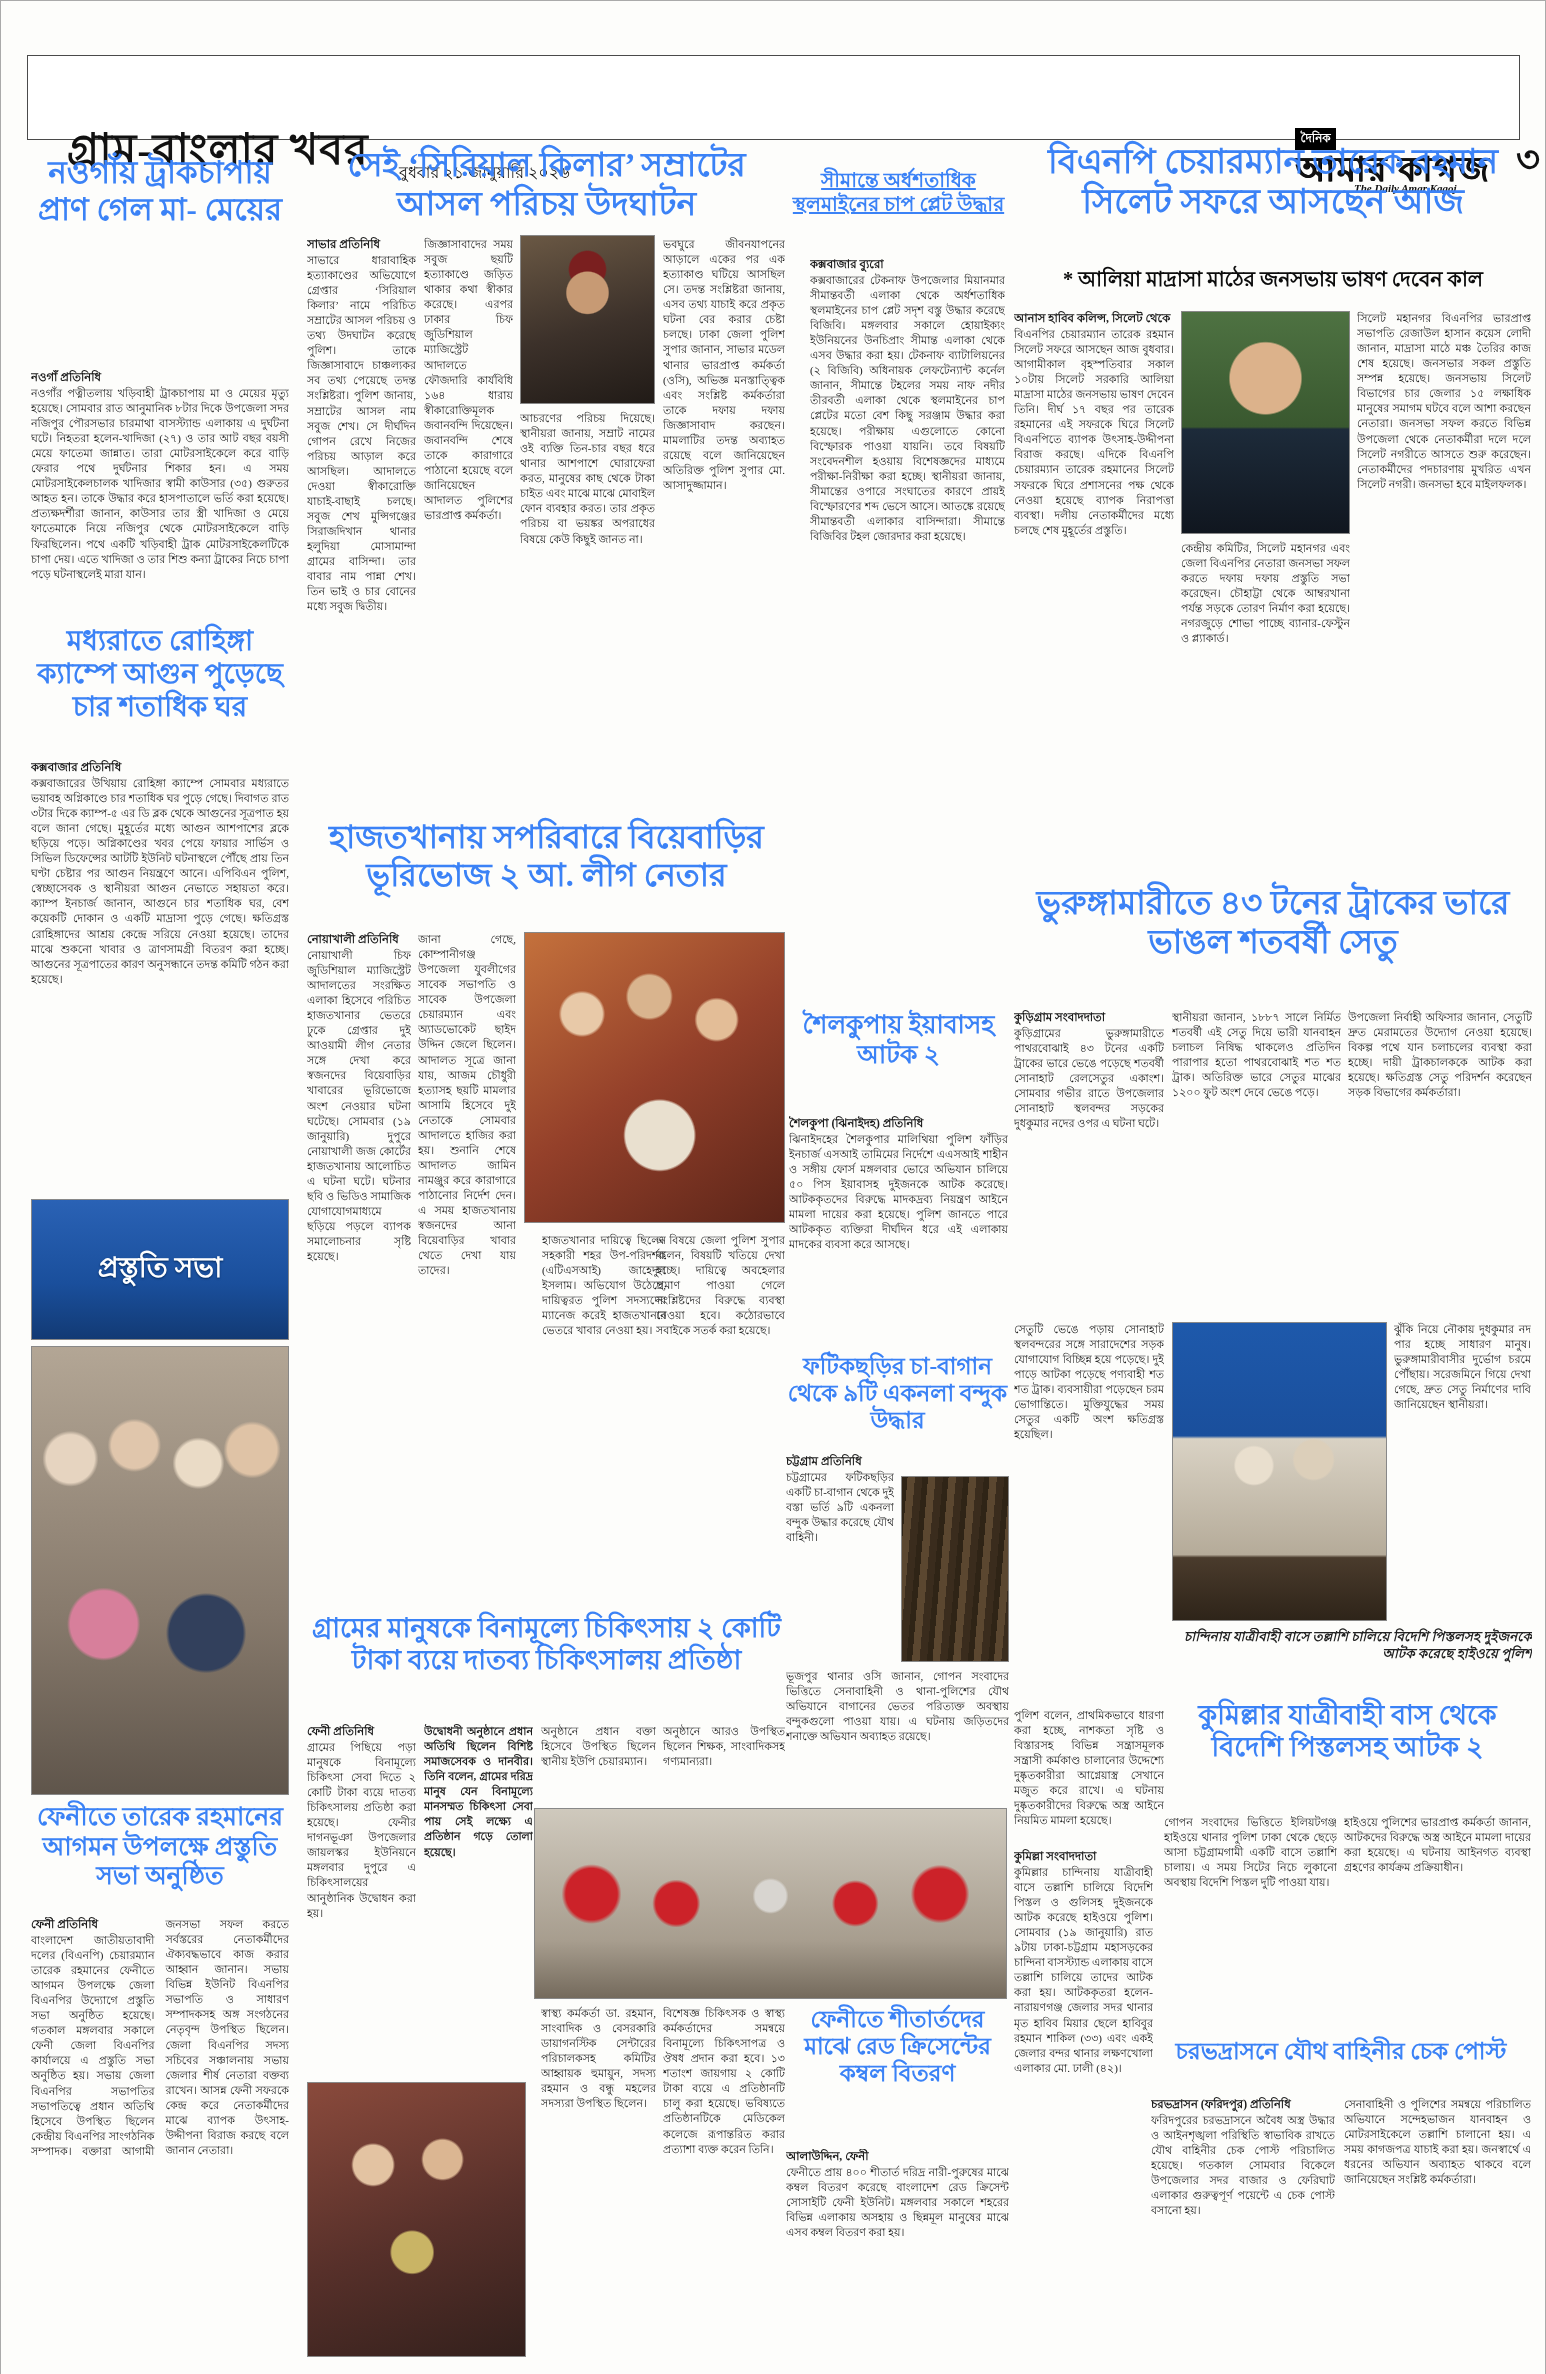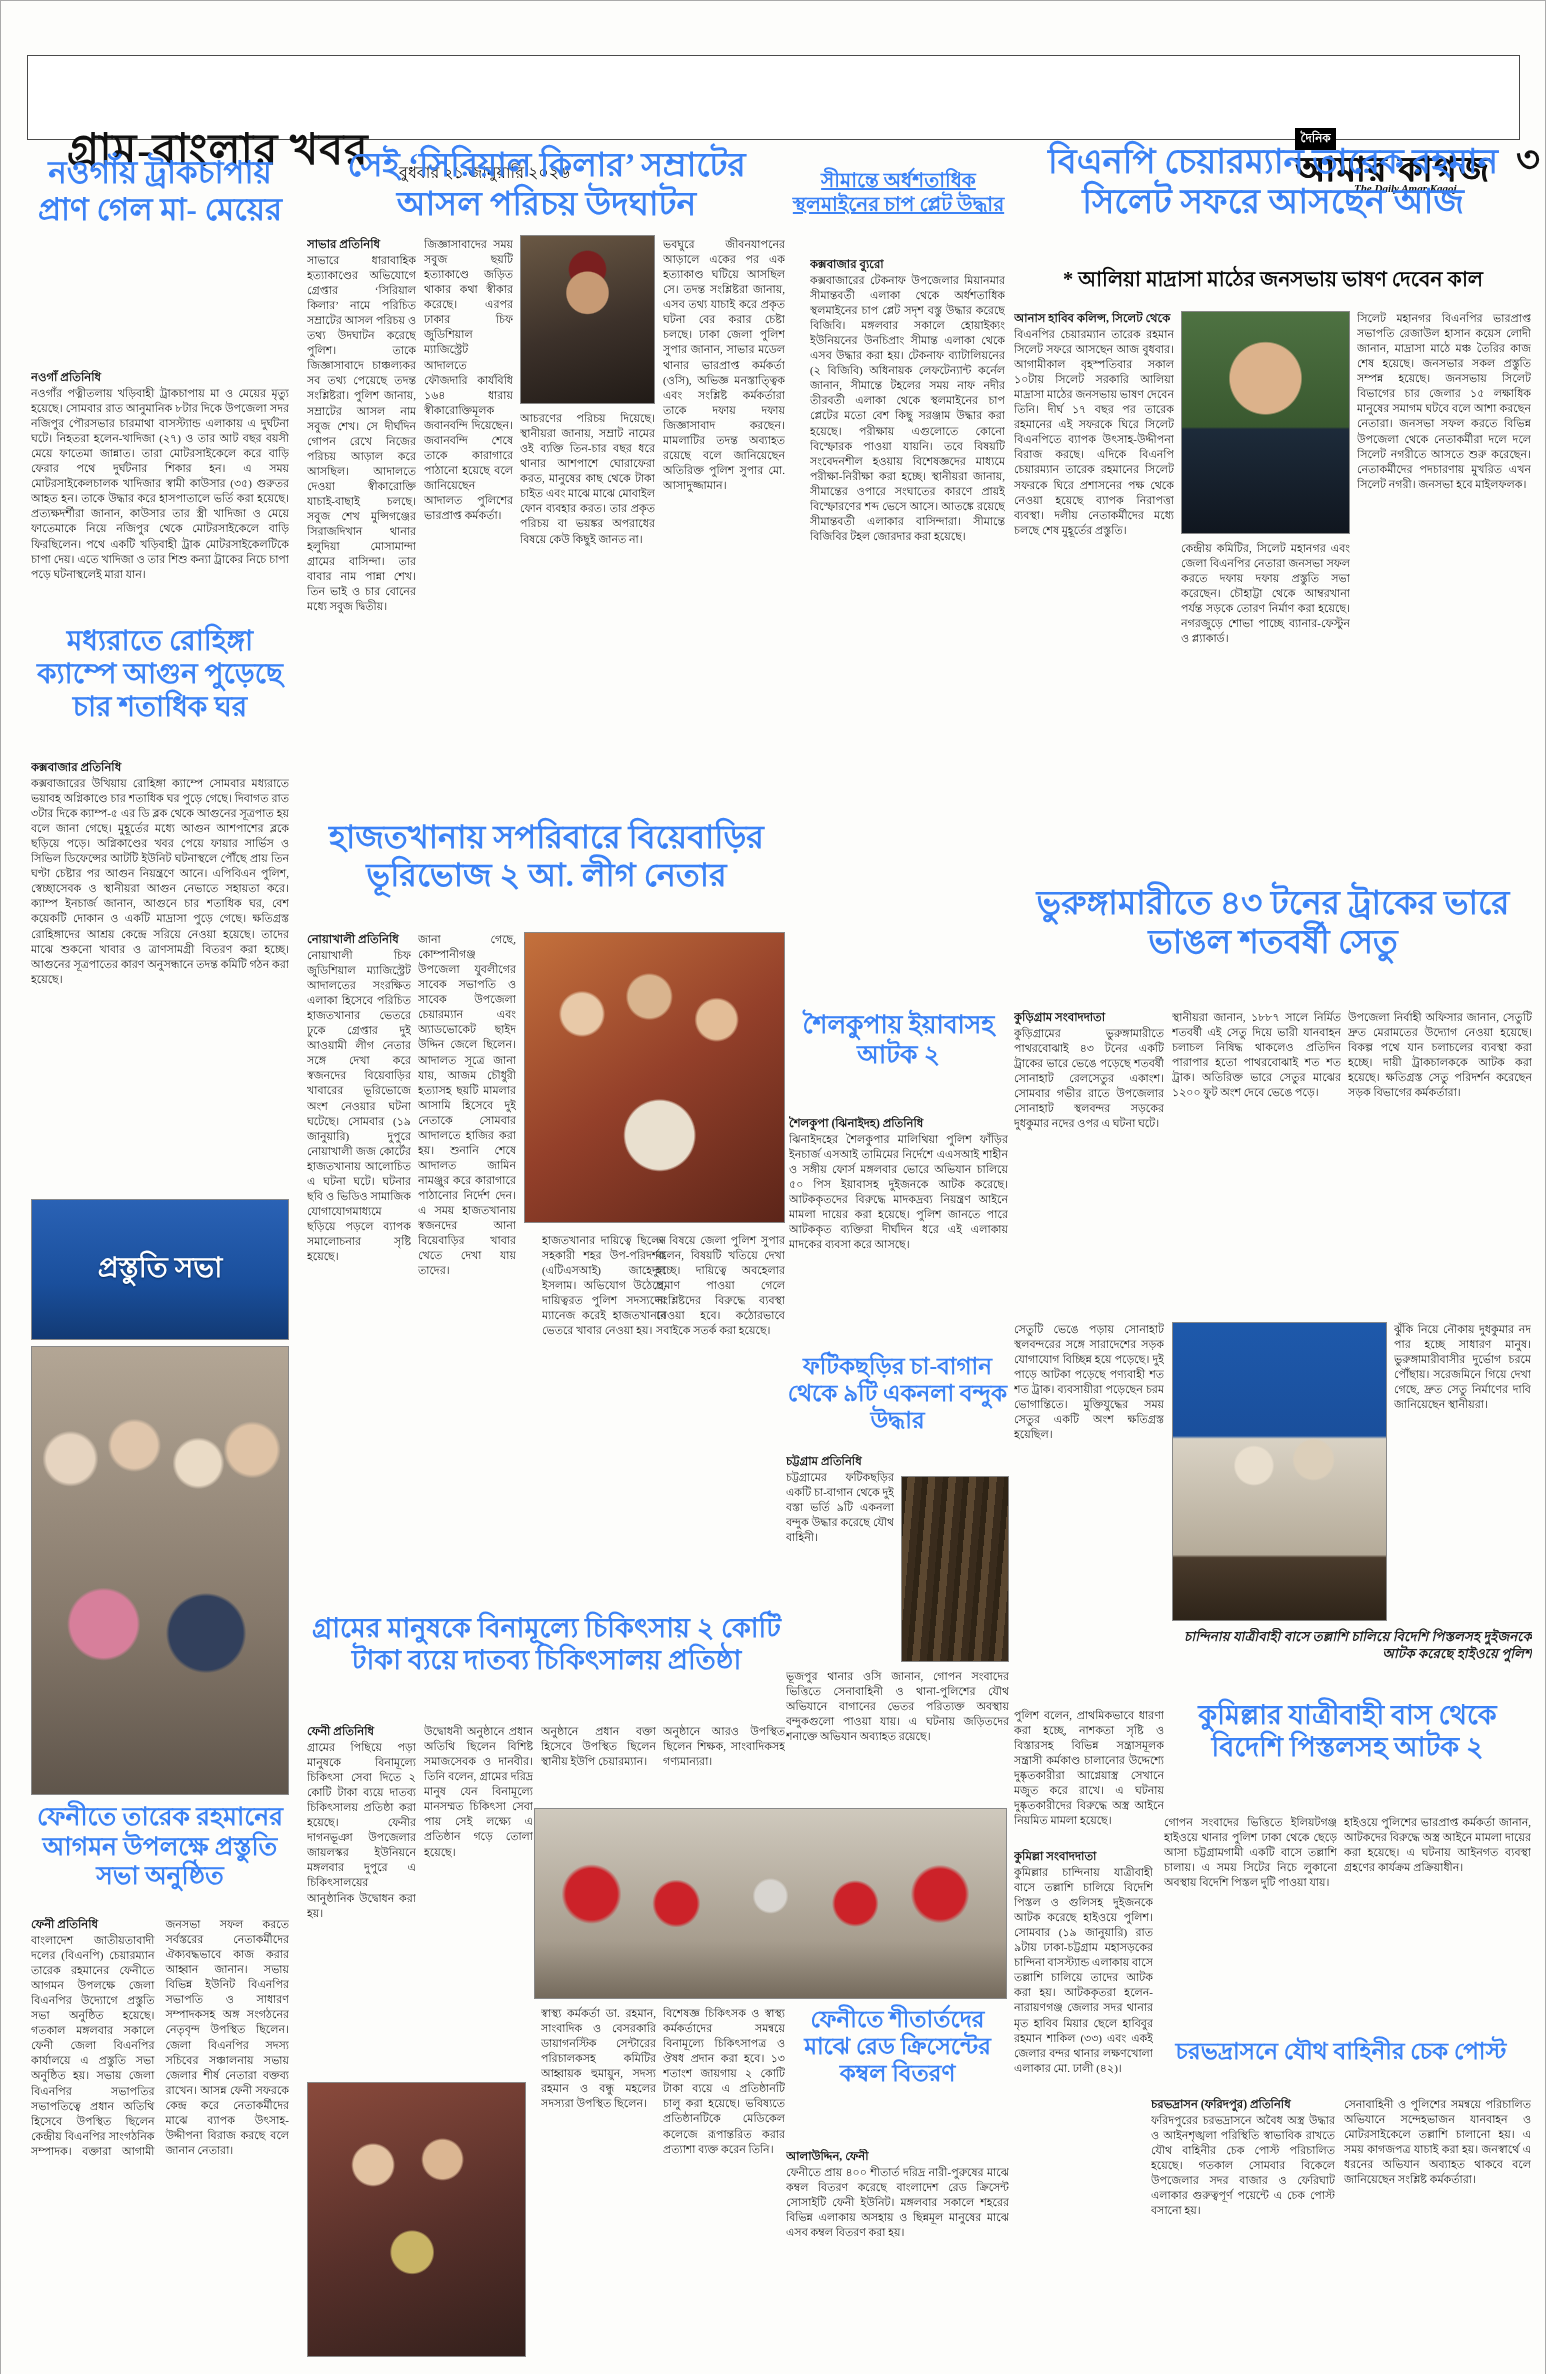--- a/index.html
+++ b/index.html
@@ -186,21 +186,21 @@
   <div class="col" style="left:1150px;top:2096px;width:184px;height:260px;">
     <span class="byl">চরভদ্রাসন (ফরিদপুর)  প্রতিনিধি</span>
     <span>ফরিদপুরের চরভদ্রাসনে অবৈধ অস্ত্র উদ্ধার ও আইনশৃঙ্খলা পরিস্থিতি স্বাভাবিক রাখতে যৌথ বাহিনীর চেক পোস্ট পরিচালিত হয়েছে। গতকাল সোমবার বিকেলে উপজেলার সদর বাজার ও ফেরিঘাট এলাকার গুরুত্বপূর্ণ পয়েন্টে এ চেক পোস্ট বসানো হয়।</span>
   </div>
 
   <div class="hl" style="left:306px;top:1612px;width:479px;font-size:27px;">গ্রামের মানুষকে বিনামূল্যে চিকিৎসায় ২ কোটি টাকা ব্যয়ে দাতব্য চিকিৎসালয় প্রতিষ্ঠা</div>
   <div class="col" style="left:306px;top:1723px;width:109px;height:349px;">
     <span class="byl">ফেনী প্রতিনিধি</span>
     <span>গ্রামের পিছিয়ে পড়া মানুষকে বিনামূল্যে চিকিৎসা সেবা দিতে ২ কোটি টাকা ব্যয়ে দাতব্য চিকিৎসালয় প্রতিষ্ঠা করা হয়েছে। ফেনীর দাগনভূঞা উপজেলার জায়লস্কর ইউনিয়নে মঙ্গলবার দুপুরে এ চিকিৎসালয়ের আনুষ্ঠানিক উদ্বোধন করা হয়।</span>
   </div>
-  <div class="col" style="left:423px;top:1723px;width:109px;height:349px;">উদ্বোধনী অনুষ্ঠানে প্রধান অতিথি ছিলেন বিশিষ্ট সমাজসেবক ও দানবীর। তিনি বলেন, গ্রামের দরিদ্র মানুষ যেন বিনামূল্যে মানসম্মত চিকিৎসা সেবা পায় সেই লক্ষ্যে এ প্রতিষ্ঠান গড়ে তোলা হয়েছে।</div>
+  <div class="col" style="left:423px;top:1723px;width:109px;height:349px;font-weight:bold;">উদ্বোধনী অনুষ্ঠানে প্রধান অতিথি ছিলেন বিশিষ্ট সমাজসেবক ও দানবীর। তিনি বলেন, গ্রামের দরিদ্র মানুষ যেন বিনামূল্যে মানসম্মত চিকিৎসা সেবা পায় সেই লক্ষ্যে এ প্রতিষ্ঠান গড়ে তোলা হয়েছে।</div>
   <div class="col" style="left:540px;top:1723px;width:115px;height:78px;">অনুষ্ঠানে প্রধান বক্তা হিসেবে উপস্থিত ছিলেন স্থানীয় ইউপি চেয়ারম্যান।</div>
   <div class="col" style="left:662px;top:1723px;width:122px;height:78px;">অনুষ্ঠানে আরও উপস্থিত ছিলেন শিক্ষক, সাংবাদিকসহ গণ্যমান্যরা।</div>
   <div class="photo ph-redcres" style="left:533px;top:1807px;width:473px;height:191px;"></div>
   <div class="col" style="left:540px;top:2005px;width:115px;height:351px;">স্বাস্থ্য কর্মকর্তা ডা. রহমান, সাংবাদিক ও বেসরকারি ডায়াগনস্টিক সেন্টারের পরিচালকসহ কমিটির আহ্বায়ক হুমায়ুন, সদস্য রহমান ও বন্ধু মহলের সদস্যরা উপস্থিত ছিলেন।</div>
   <div class="col" style="left:662px;top:2005px;width:122px;height:351px;">বিশেষজ্ঞ চিকিৎসক ও স্বাস্থ্য কর্মকর্তাদের সমন্বয়ে বিনামূল্যে চিকিৎসাপত্র ও ঔষধ প্রদান করা হবে। ১৩ শতাংশ জায়গায় ২ কোটি টাকা ব্যয়ে এ প্রতিষ্ঠানটি চালু করা হয়েছে। ভবিষ্যতে প্রতিষ্ঠানটিকে মেডিকেল কলেজে রূপান্তরিত করার প্রত্যাশা ব্যক্ত করেন তিনি।</div>
   <div class="photo ph-ceremony" style="left:306px;top:2081px;width:219px;height:275px;"></div>
 
   <div class="hl" style="left:785px;top:2005px;width:223px;font-size:23px;">ফেনীতে শীতার্তদের মাঝে রেড ক্রিসেন্টের কম্বল বিতরণ</div>
   <div class="col" style="left:785px;top:2148px;width:223px;height:208px;">
     <span class="byl">আলাউদ্দিন, ফেনী</span>

